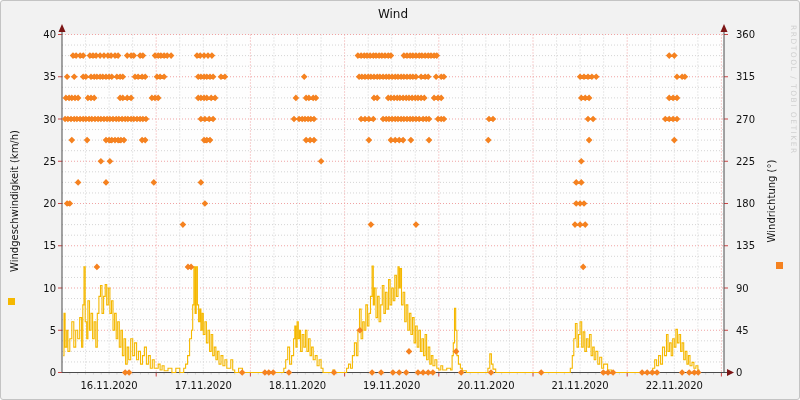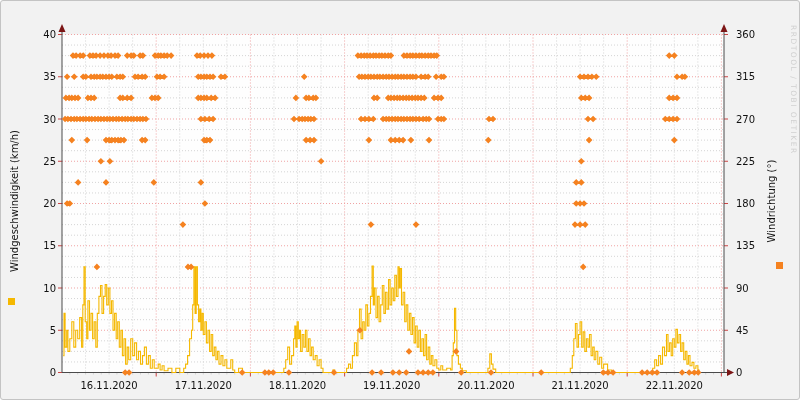--- a/index.html
+++ b/index.html
@@ -226,18 +226,19 @@
         <text x="735" y="37" text-anchor="start" font-size="10" fill="#111">360</text>
         <text x="108.1" y="388" text-anchor="middle" font-size="10" fill="#111">16.11.2020</text>
         <text x="202.3" y="388" text-anchor="middle" font-size="10" fill="#111">17.11.2020</text>
         <text x="296.5" y="388" text-anchor="middle" font-size="10" fill="#111">18.11.2020</text>
         <text x="390.7" y="388" text-anchor="middle" font-size="10" fill="#111">19.11.2020</text>
         <text x="484.90000000000003" y="388" text-anchor="middle" font-size="10" fill="#111">20.11.2020</text>
         <text x="579.1" y="388" text-anchor="middle" font-size="10" fill="#111">21.11.2020</text>
         <text x="673.3000000000001" y="388" text-anchor="middle" font-size="10" fill="#111">22.11.2020</text>
       </g>
     </svg>
+  <div class="title">Wind</div>
   <div class="vlabel" style="left:13px;top:200px;">Windgeschwindigkeit (km/h)</div>
   <div class="vlabel" style="left:770px;top:200px;">Windrichtung (°)</div>
   <div class="watermark">RRDTOOL / TOBI OETIKER</div>
   <div class="swatch" style="left:7px;top:297px;background:#f5b800;"></div>
   <div class="swatch" style="left:775px;top:261px;background:#f58220;"></div>
 </div>
 
 </body></html>

